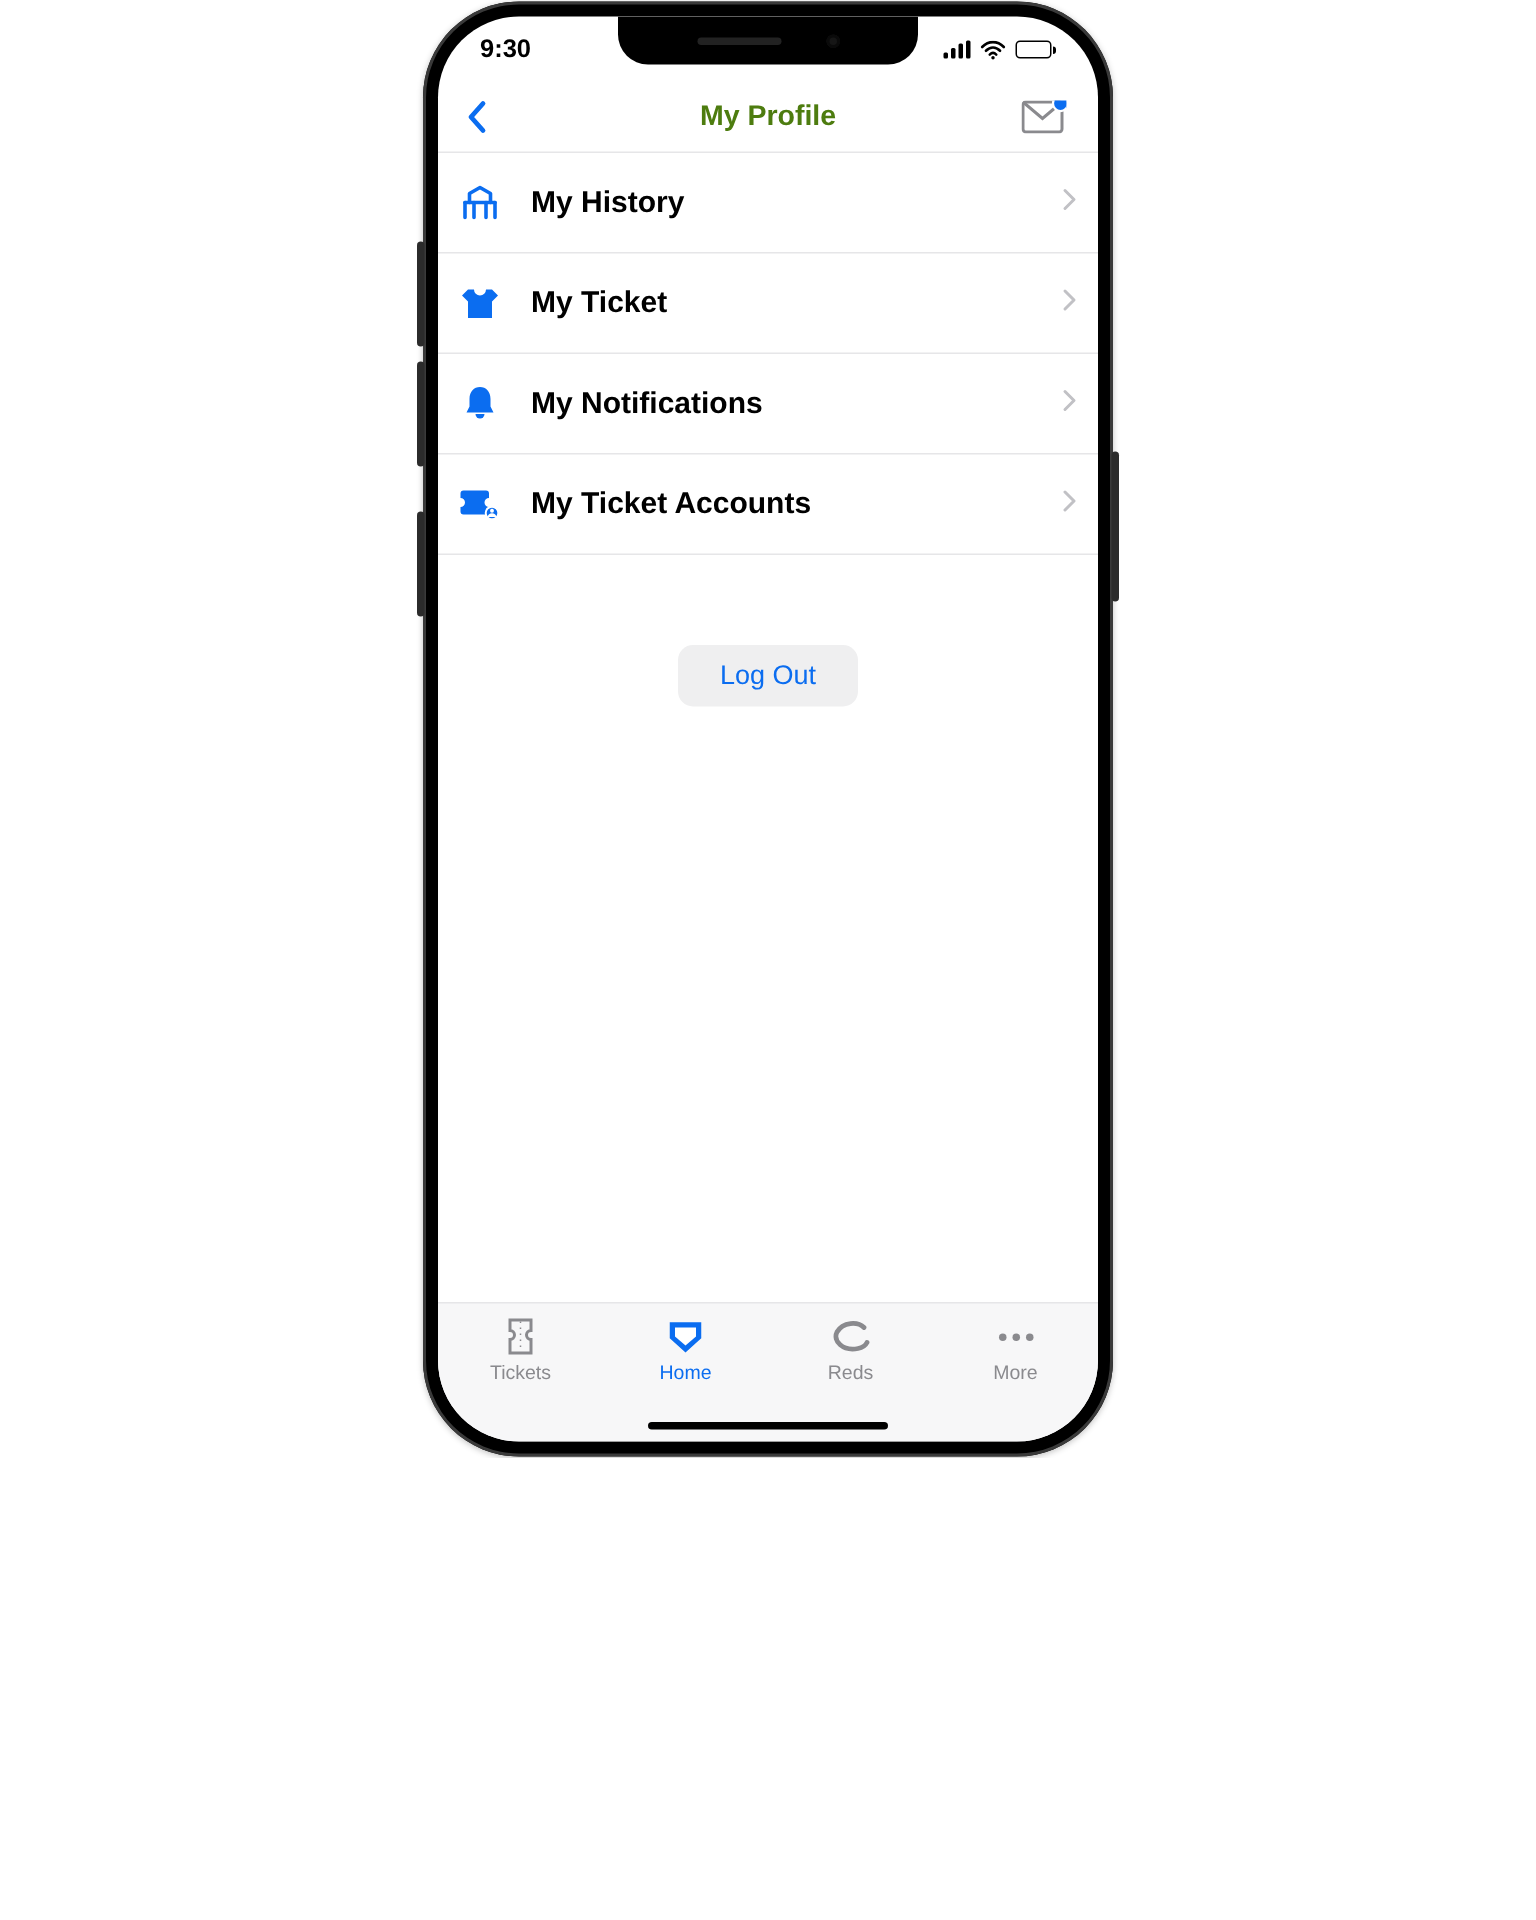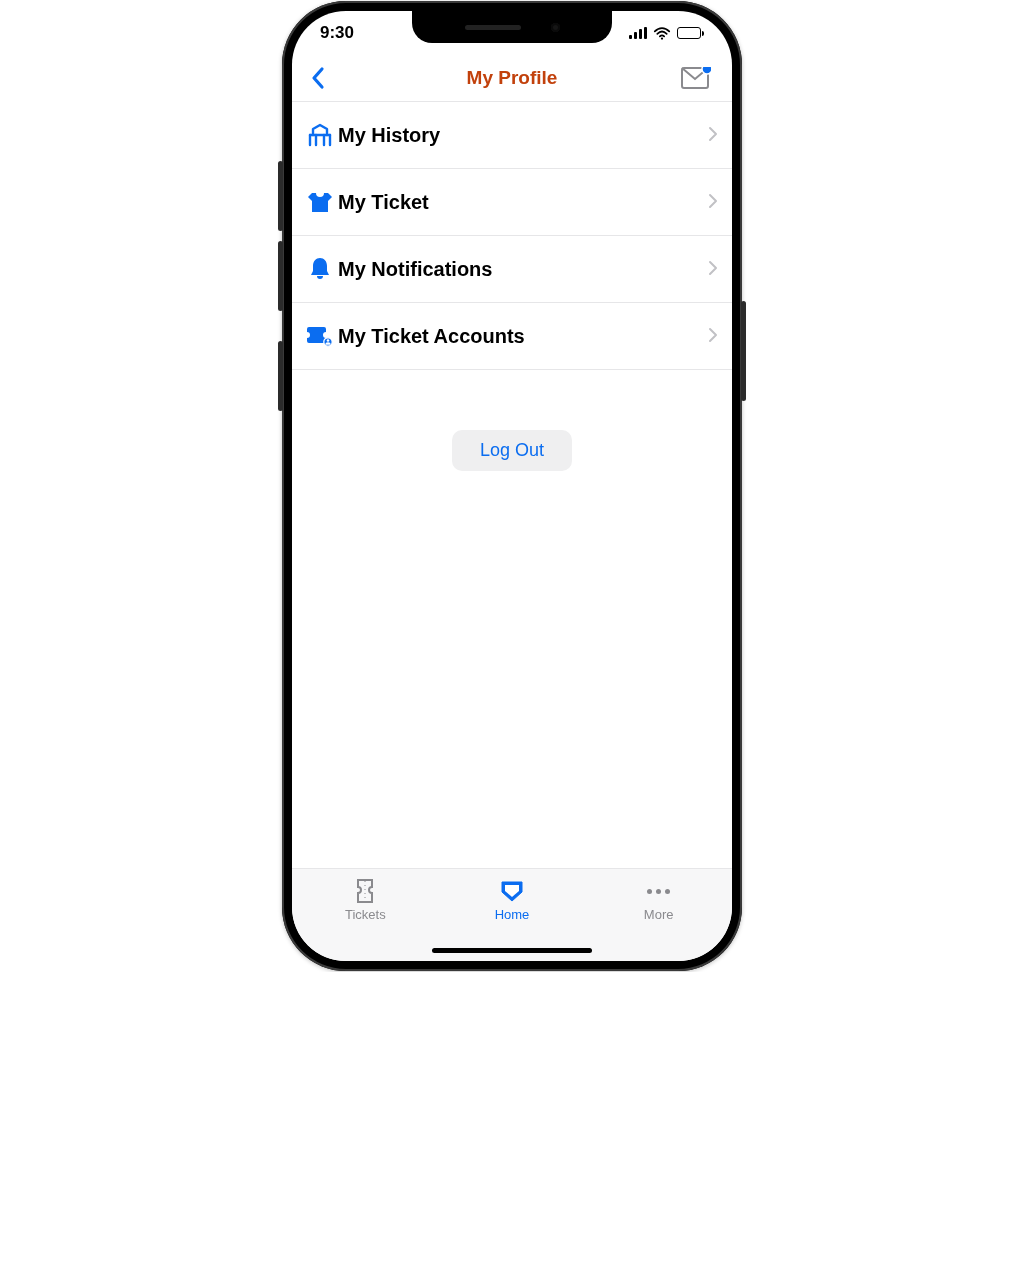--- a/index.html
+++ b/index.html
@@ -66,34 +66,34 @@
   .batt{display:flex;align-items:center;}
   .batt .body{width:24px;height:12px;border:1.5px solid #000;border-radius:3px;box-sizing:border-box;padding:1.5px;}
   .batt .fill{width:100%;height:100%;background:#000;border-radius:1px;}
   .batt .tip{width:2px;height:5px;background:#000;border-radius:0 2px 2px 0;margin-left:1px;}
 
   
   .navhdr{
     height:46px;display:flex;align-items:center;justify-content:center;
     position:relative;border-bottom:1px solid #e6e6e8;
   }
-  .navhdr .title{font-weight:800;font-size:19px;color:#c2410c;}
+  .navhdr .title{font-weight:800;font-size:19px;color:#4d7c0f;}
   .navhdr .back{
     position:absolute;left:6px;top:0;height:100%;width:40px;
     display:flex;align-items:center;justify-content:center;cursor:pointer;
   }
   .navhdr .inbox{
     position:absolute;right:16px;top:0;height:100%;width:40px;
     display:flex;align-items:center;justify-content:center;cursor:pointer;
   }
 
   
   .list{display:flex;flex-direction:column;}
   .row{
-    display:flex;align-items:center;gap:4px;
+    display:flex;align-items:center;gap:20px;
     height:66px;padding:0 14px;border-bottom:1px solid #e6e6e8;
     cursor:pointer;
   }
   .row .ico{width:28px;display:flex;justify-content:center;color:var(--blue);}
   .row .label{flex:1;font-weight:700;font-size:20px;color:#000;}
   .row .chev{color:#c1c1c5;font-size:20px;}
 
   
   .logout-wrap{padding-top:60px;display:flex;justify-content:center;}
   .logout{
@@ -250,20 +250,28 @@
         <div class="tab active">
           <span class="ticon">
             <svg width="26" height="24" viewBox="0 0 26 24">
               <path fill="currentColor" stroke="currentColor" stroke-width="1" d="M3 3 H23 V13 L13 22 L3 13 Z"></path>
               <path fill="#fff" d="M6 6 H20 V12 L13 18 L6 12 Z"></path>
             </svg>
           </span>
           <span>Home</span>
         </div>
         <div class="tab">
+          <span class="ticon">
+            <svg width="26" height="22" viewBox="0 0 26 22">
+              <path fill="none" stroke="currentColor" stroke-width="3.2" stroke-linecap="round" d="M22 5 C18 1 8 1 4 8 C1 14 8 21 18 19 C21 18.4 23 17 24 15"></path>
+            </svg>
+          </span>
+          <span>Reds</span>
+        </div>
+        <div class="tab">
           <span class="ticon dot3">
             <span></span>
               <span></span>
               <span></span>
           </span>
           <span>More</span>
         </div>
       </div>
 
       <div class="homebar"></div>

